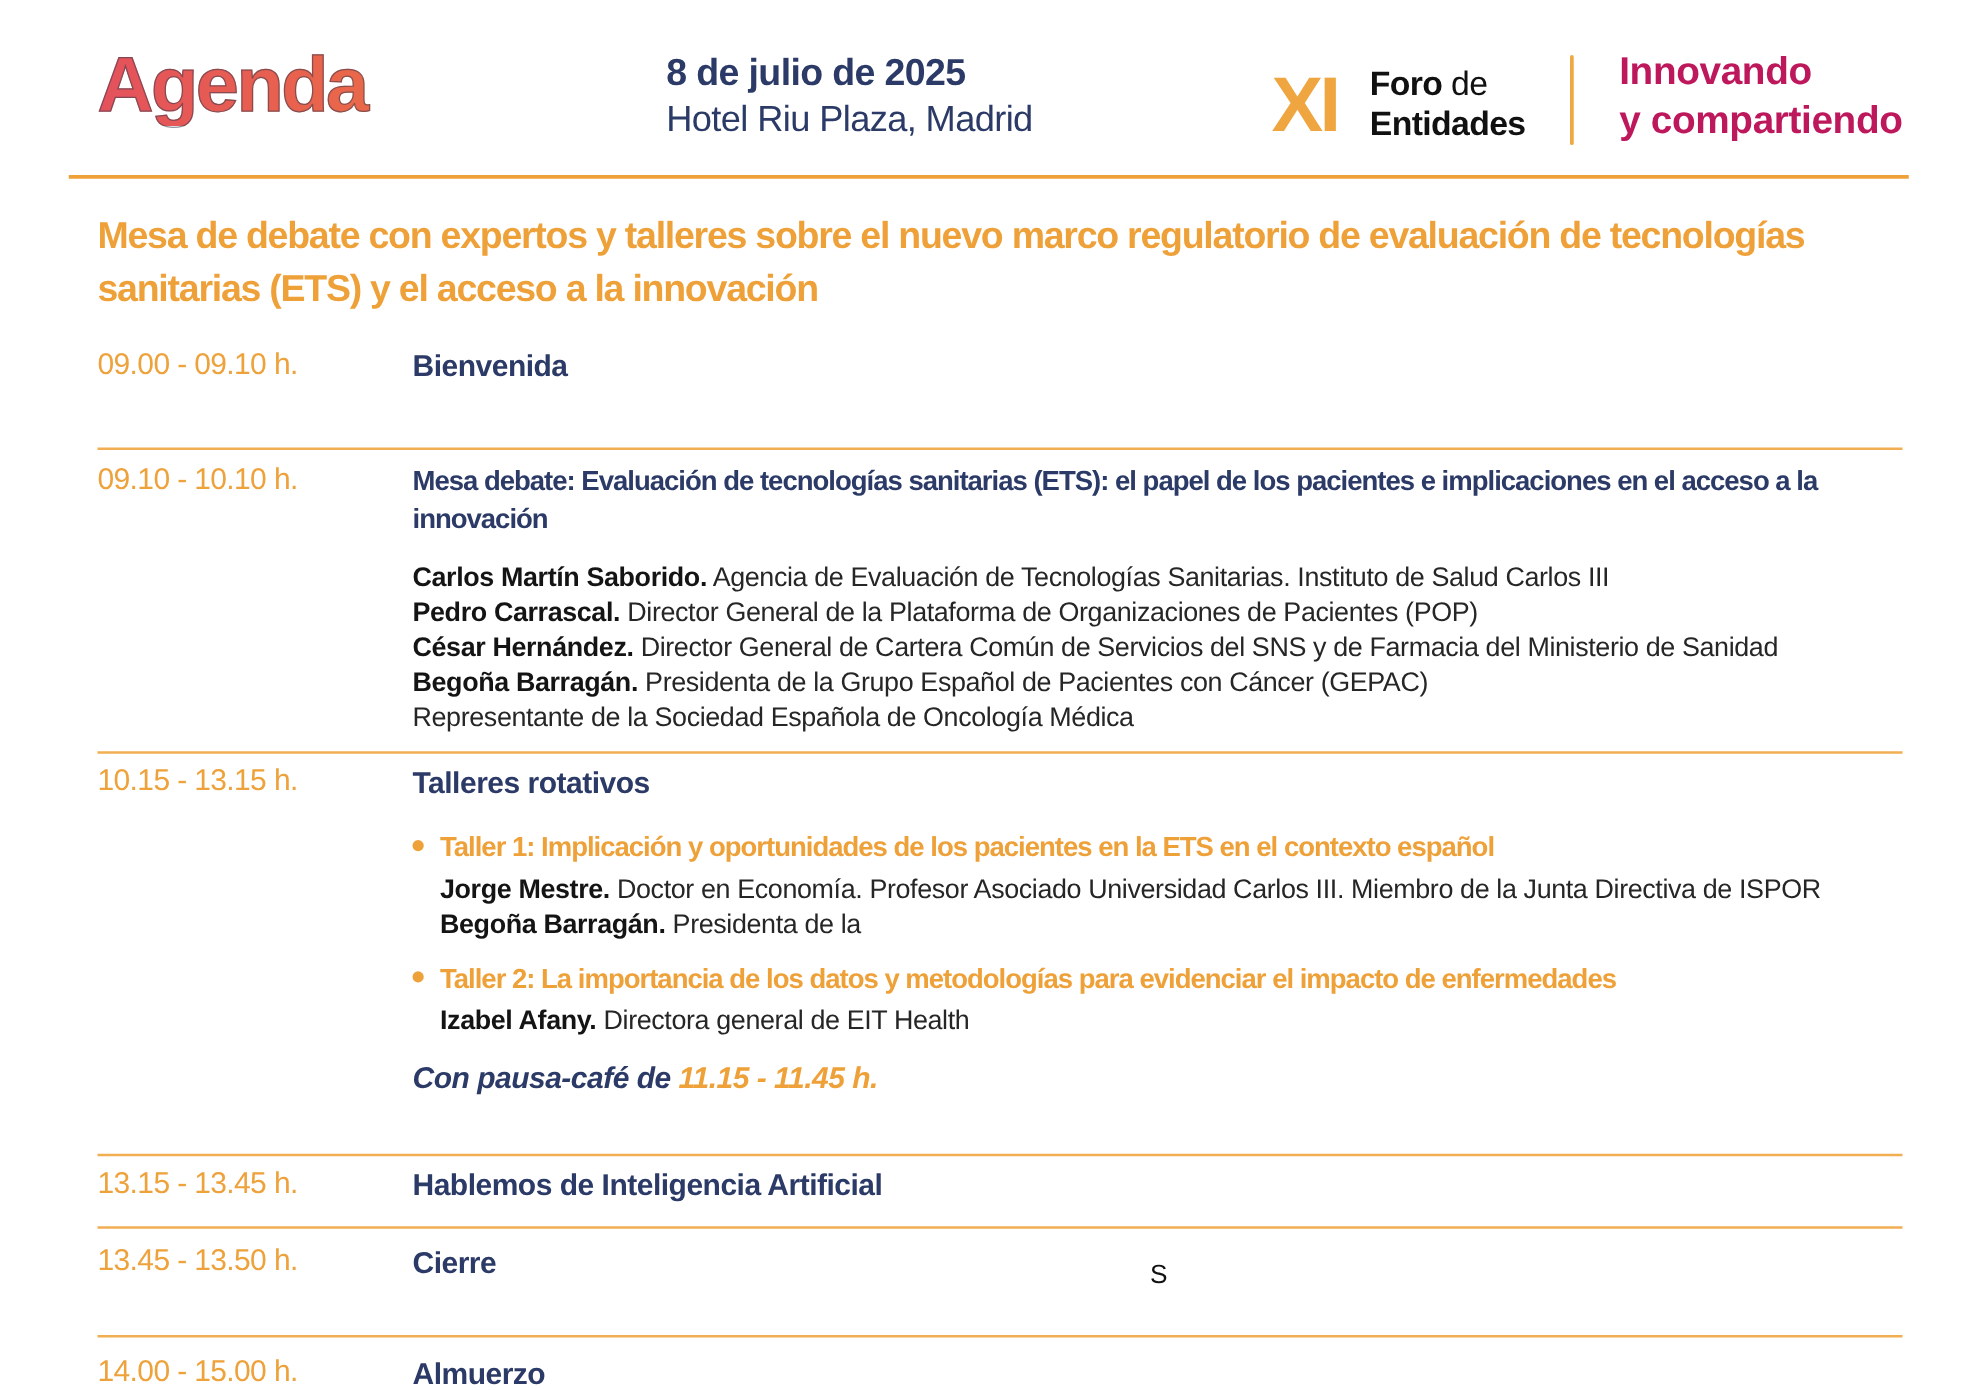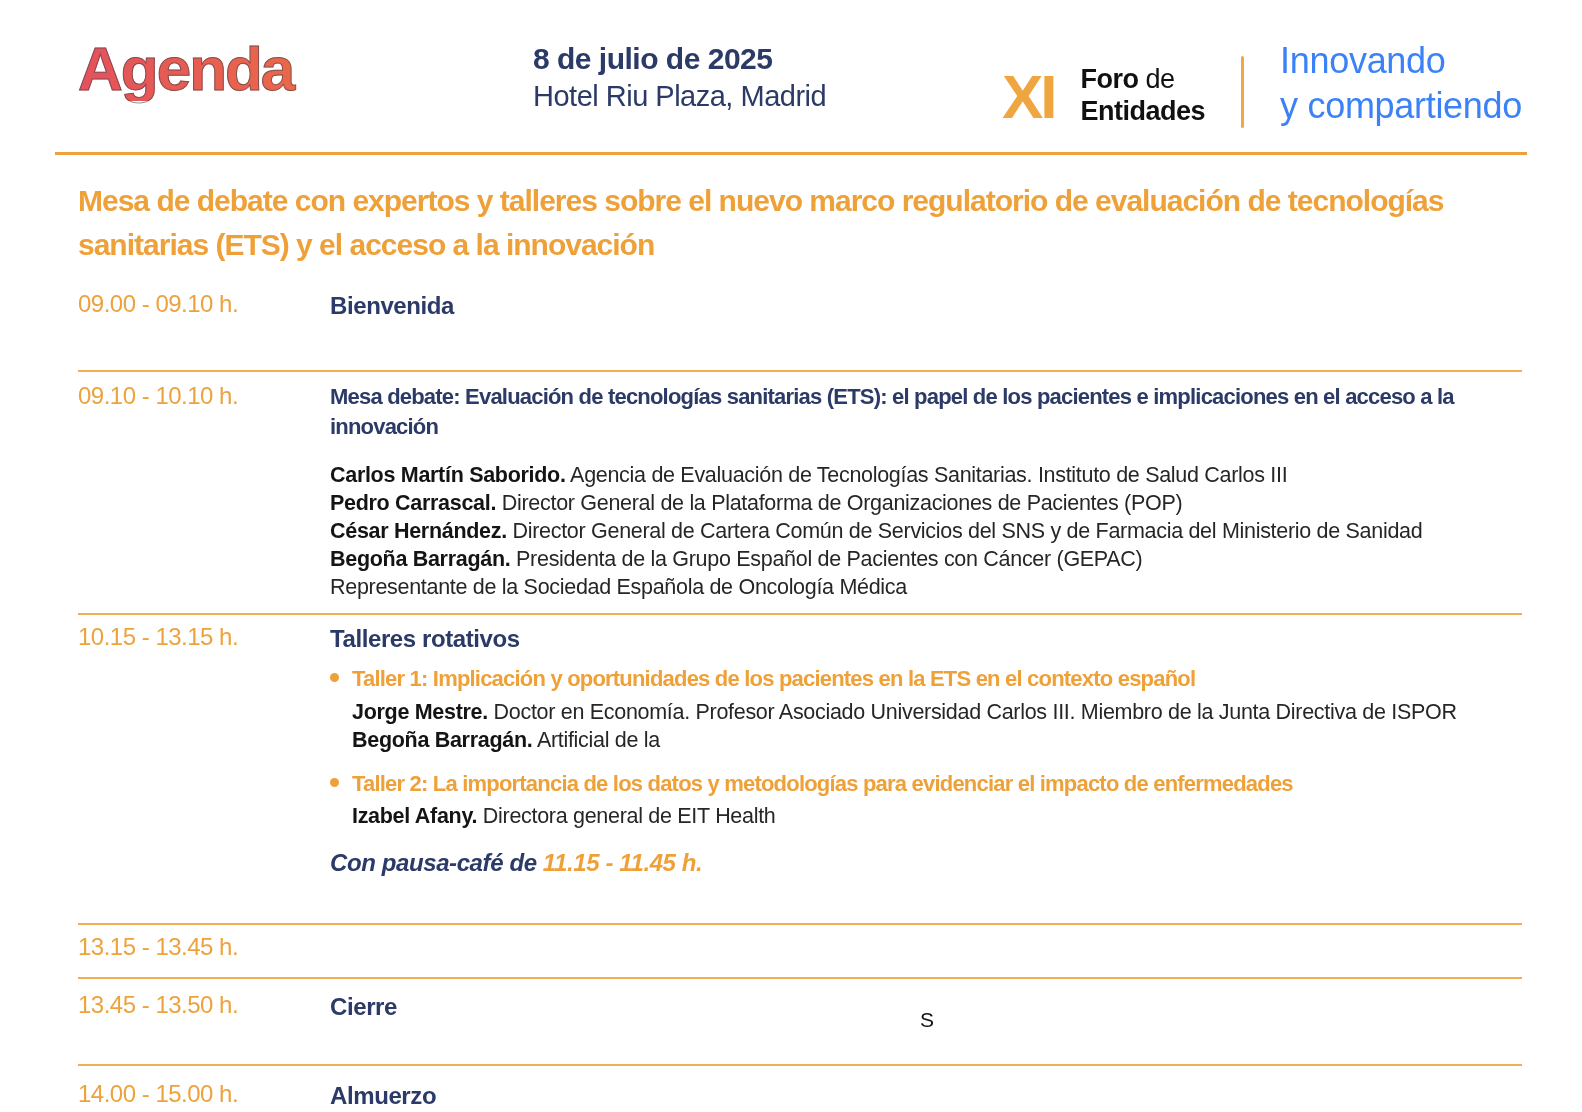--- a/index.html
+++ b/index.html
@@ -19,21 +19,21 @@
     -webkit-text-stroke:1px rgba(55,60,78,0.55);
   }
   .event-meta { padding-top:6px; width:330px; color:#2b3a66; }
   .event-date { font-size:30px; font-weight:700; letter-spacing:-0.5px; }
   .event-venue { font-size:29px; font-weight:400; letter-spacing:-0.5px; margin-top:4px; }
   .logo { margin-left:auto; display:flex; align-items:flex-end; padding-top:2px;gap:12px; }
   .logo-numeral { font-size:62px; font-weight:700; color:#efa640; letter-spacing:-3px; line-height:1; }
   .logo-name { font-size:27px; line-height:1.18; color:#111111; margin-left:14px; letter-spacing:-0.5px; }
   .logo-name b { font-weight:700; }
   .logo-vline { width:3px; height:72px; background:#f0a845; margin:0 24px; border-radius:2px; }
-  .logo-tagline { font-size:36px; line-height:1.25; color:#3b82f6; font-weight:400; letter-spacing:-0.3px; }
+  .logo-tagline { font-size:31px; line-height:1.25; color:#be185d; font-weight:700; letter-spacing:-0.3px; }
   .header-rule { border:none; border-top:3px solid #efa139; margin:24px -5px 0 -23px; }
   
   .main-title {
     margin-top:24px; max-width:1440px; font-size:30px; font-weight:700;
     letter-spacing:-1px; line-height:1.45; color:#efa139;
   }
   
   .schedule { margin-top:16px; }
   .row { display:grid; grid-template-columns:252px 1fr; align-items:start; }
   .row + .row { border-top:2px solid #f1ae52; }
@@ -41,21 +41,21 @@
   .rtitle { font-size:24px; font-weight:700; color:#2b3a66; letter-spacing:-0.4px; line-height:1.35; }
   .rtitle.tight { font-size:22px; letter-spacing:-0.8px; }
   .row-1 { padding:8px 0 48px; }
   .row-2 { padding:10px 0 12px; }
   .row-3 { padding:8px 0 10px; }
   .row-4 { padding:8px 0 16px;margin-top:36px; }
   .row-5 { padding:12px 0 40px; }
   .row-6 { padding:14px 0 14px; }
   .speakers { margin-top:20px; font-size:21.5px; line-height:1.3; letter-spacing:-0.3px; color:#262626; font-weight:400; }
   .speaker .sname { font-weight:700; color:#141414; }
-  .workshop { margin-top:8px; }
+  .workshop { margin-top:20px; }
   .workshop-2 { margin-top:14px; }
   .wtitle { display:flex; align-items:baseline; font-size:22px; font-weight:700; color:#efa139; letter-spacing:-0.8px; line-height:1.4; }
   .bullet-icon { flex:none; width:9px; height:9px; border-radius:50%; background:#efa139; margin-right:13px; position:relative; top:-4px; }
   .workshop .speakers { margin-top:4px; margin-left:22px; }
   .note { margin-top:18px; font-size:24px; font-weight:700; font-style:italic; color:#2b3a66; letter-spacing:-0.4px; }
   .note .ntime { color:#efa139; }
   .stray { position:absolute; left:920px; top:1008px; font-size:21px; color:#111; font-weight:400; }
 </style>
 </head>
 <body>
@@ -114,40 +114,41 @@
       <div>
         <div class="rtitle">Talleres rotativos</div>
 
         <div class="workshop">
           <div class="wtitle">
             <span class="bullet-icon"></span>
             <span>Taller 1: Implicación y oportunidades de los pacientes en la ETS en el contexto español</span>
           </div>
           <div class="speakers">
             <div class="speaker"><span class="sname">Jorge Mestre.</span> <span>Doctor en Economía. Profesor Asociado Universidad Carlos III. Miembro de la Junta Directiva de ISPOR</span></div>
-            <div class="speaker"><span class="sname">Begoña Barragán.</span> <span>Artificial de la</span></div>
+            <div class="speaker"><span class="sname">Begoña Barragán.</span> <span>Presidenta de la</span></div>
           </div>
         </div>
 
         <div class="workshop workshop-2">
           <div class="wtitle">
             <span class="bullet-icon"></span>
             <span>Taller 2: La importancia de los datos y metodologías para evidenciar el impacto de enfermedades</span>
           </div>
           <div class="speakers">
             <div class="speaker"><span class="sname">Izabel Afany.</span> <span>Directora general de EIT Health</span></div>
           </div>
         </div>
 
         <div class="note"><span>Con pausa-café de </span><span class="ntime">11.15 - 11.45 h.</span></div>
       </div>
     </div>
 
     <div class="row row-4">
       <div class="time">13.15 - 13.45 h.</div>
+      <div class="rtitle">Hablemos de Inteligencia Artificial</div>
     </div>
 
     <div class="row row-5">
       <div class="time">13.45 - 13.50 h.</div>
       <div class="rtitle">Cierre</div>
     </div>
 
     <div class="row row-6">
       <div class="time">14.00 - 15.00 h.</div>
       <div class="rtitle">Almuerzo</div>

